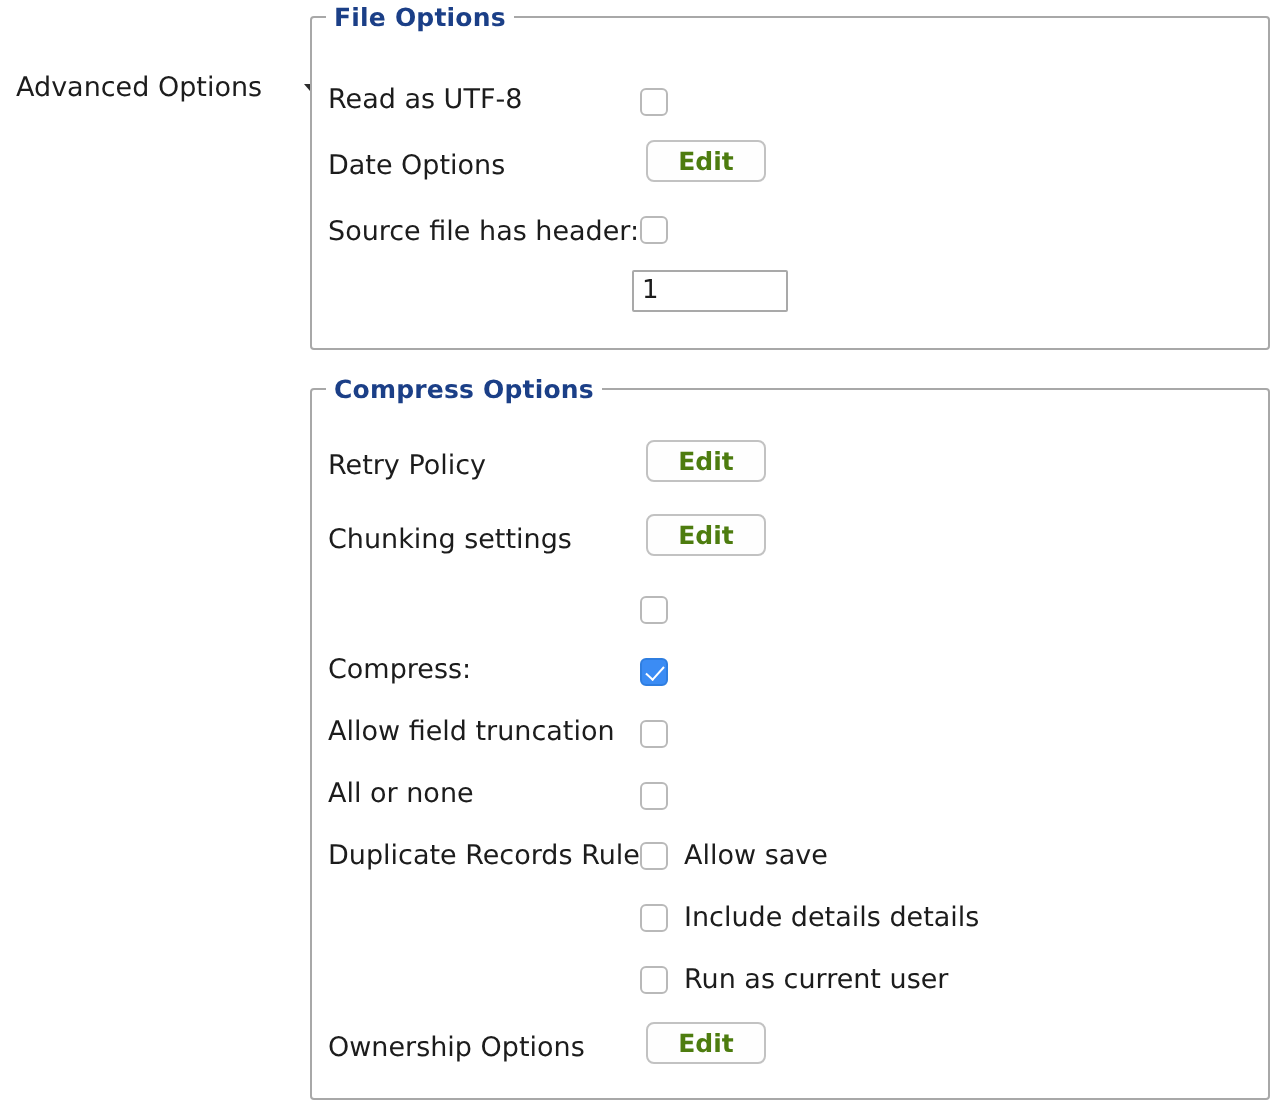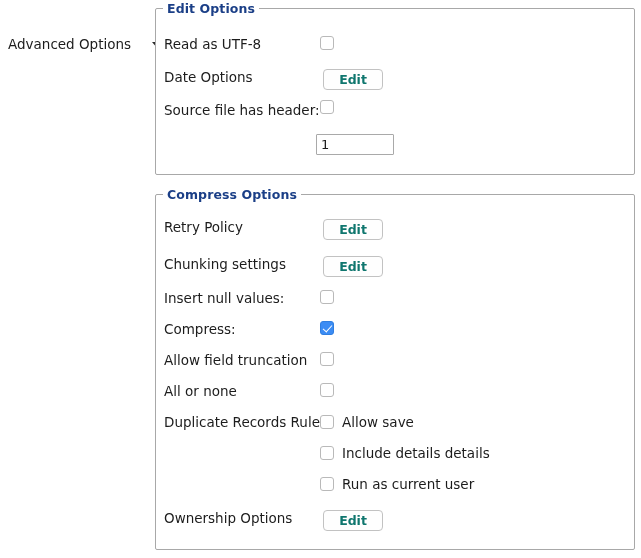--- a/index.html
+++ b/index.html
@@ -62,21 +62,21 @@
     white-space: nowrap;
     letter-spacing: 0.1px;
   }
   #group-file    { left: 155px; top: 8px;   width: 480px; height: 167px; }
   #group-operation { left: 155px; top: 194px; width: 480px; height: 356px; }
 
   
   .row {
     position: absolute;
     display: flex;
-    align-items: flex-start;
+    align-items: flex-end;
     height: 22px;
   }
   .row-label {
     font-size: 13.5px;
     color: #1c1c1c;
     white-space: nowrap;
   }
 
   
   .lbl-col { left: 8px; }
@@ -118,21 +118,21 @@
   .btn {
     min-width: 60px;
     height: 21px;
     box-sizing: border-box;
     border: 1px solid #c2c2c2;
     border-radius: 4px;
     background: #fefefe;
     font-family: "DejaVu Sans", "Liberation Sans", sans-serif;
     font-size: 12.5px;
     font-weight: bold;
-    color: #0f766e;
+    color: #4d7c0f;
     padding: 0 14px;
     line-height: 19px;
     text-align: center;
     cursor: default;
   }
 
   
   .textfield {
     width: 78px;
     height: 21px;
@@ -157,21 +157,21 @@
 </style>
 </head>
 <body>
 
 <div class="disclosure">
   <span class="disclosure-label">Advanced Options</span>
   <span class="tri-down"></span>
 </div>
 
 <div class="group" id="group-file">
-  <div class="group-title">Edit Options</div>
+  <div class="group-title">File Options</div>
 
   <div class="row lbl-col" style="top:27px">
     <span class="row-label">Read as UTF-8</span>
   </div>
   <div class="row ctl-col" style="top:27px">
     <span class="checkbox"></span>
   </div>
 
   <div class="row lbl-col" style="top:60px">
     <span class="row-label">Date Options</span>
@@ -202,23 +202,20 @@
     <button class="btn">Edit</button>
   </div>
 
   <div class="row lbl-col" style="top:61px">
     <span class="row-label">Chunking settings</span>
   </div>
   <div class="row ctl-col-btn" style="top:61px">
     <button class="btn">Edit</button>
   </div>
 
-  <div class="row lbl-col" style="top:95px">
-    <span class="row-label">Insert null values:</span>
-  </div>
   <div class="row ctl-col" style="top:95px">
     <span class="checkbox"></span>
   </div>
 
   <div class="row lbl-col" style="top:126px">
     <span class="row-label">Compress:</span>
   </div>
   <div class="row ctl-col" style="top:126px">
     <span class="checkbox checked"></span>
   </div>

